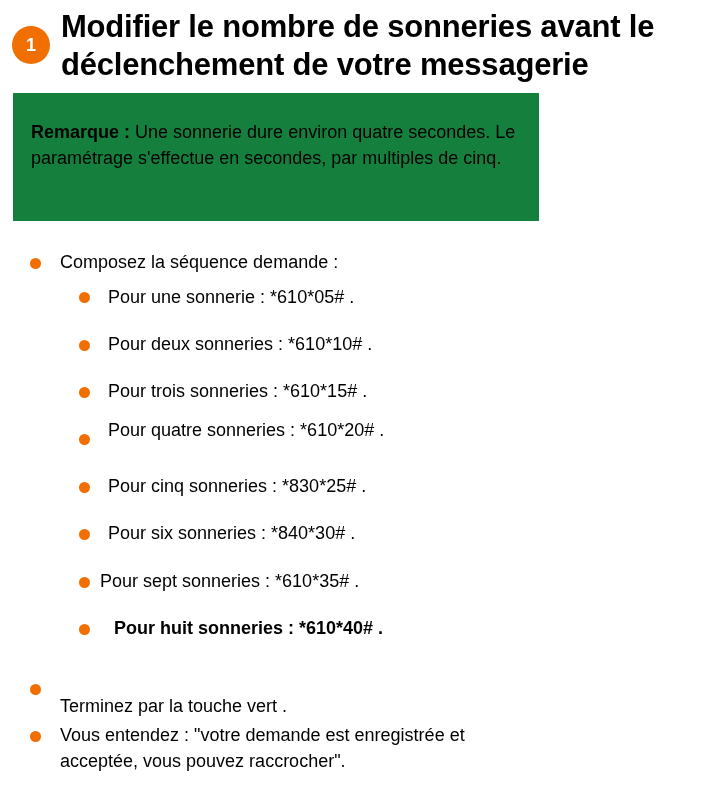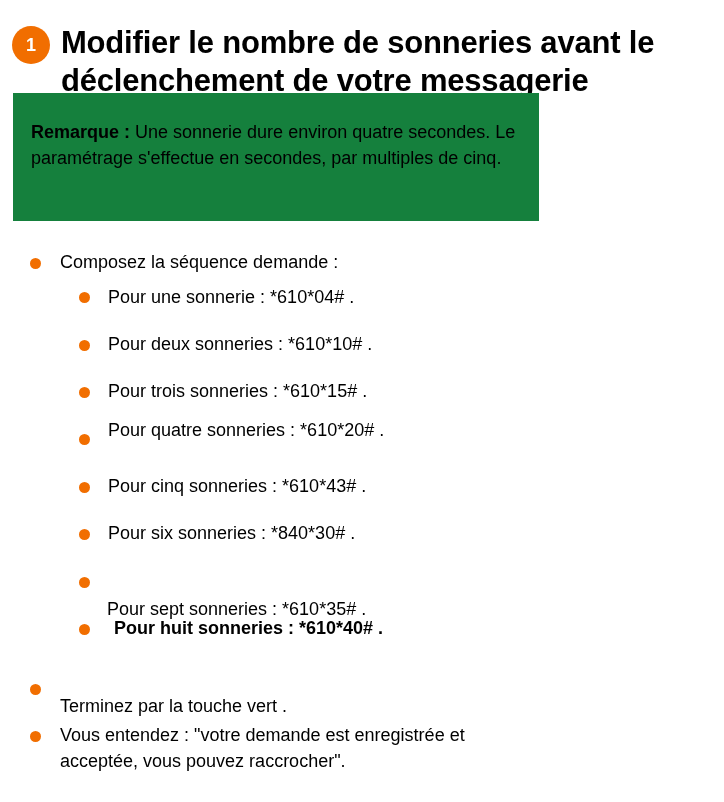--- a/index.html
+++ b/index.html
@@ -9,21 +9,21 @@
     }
     .step-header { position: absolute; left: 12px; top: 4px; width: 700px; }
     .step-badge {
       position: absolute; left: 0; top: 22px;
       width: 38px; height: 38px; border-radius: 50%;
       background: #f16e00; color: #fff;
       font-weight: bold; font-size: 18px;
       display: flex; align-items: center; justify-content: center;
     }
     .step-title {
-      position: absolute; left: 49px; top: 20px; margin: 0;
+      position: absolute; left: 49px; top: 4px; margin: 0;
       font-size: 31px; font-weight: bold; line-height: 38px;
       letter-spacing: -0.2px; width: 660px;
     }
     .note {
       position: absolute; left: 13px; top: 93px;
       width: 526px; height: 128px; background: #15803d;
       box-sizing: border-box; padding: 26px 18px 0 18px;
       font-size: 18px; line-height: 26px;
     }
     .note b { font-weight: bold; }
@@ -47,45 +47,45 @@
 </div>
 
 <ul>
   <li>
     <span class="bullet" style="left:30px; top:258px;"></span>
     <span class="li" style="left:60px; top:249px;">Composez la séquence demande :</span>
   </li>
 
   <li>
     <span class="bullet" style="left:79px; top:292px;"></span>
-    <span class="li" style="left:108px; top:284px;">Pour une sonnerie : *610*04# .</span>
+    <span class="li" style="left:108px; top:284px;">Pour une sonnerie : *610*05# .</span>
   </li>
   <li>
     <span class="bullet" style="left:79px; top:340px;"></span>
     <span class="li" style="left:108px; top:331px;">Pour deux sonneries : *610*10# .</span>
   </li>
   <li>
     <span class="bullet" style="left:79px; top:387px;"></span>
     <span class="li" style="left:108px; top:378px;">Pour trois sonneries : *610*15# .</span>
   </li>
   <li>
     <span class="bullet" style="left:79px; top:434px;"></span>
     <span class="li" style="left:108px; top:417px;">Pour quatre sonneries : *610*20# .</span>
   </li>
   <li>
     <span class="bullet" style="left:79px; top:482px;"></span>
-    <span class="li" style="left:108px; top:473px;">Pour cinq sonneries : *610*43# .</span>
+    <span class="li" style="left:108px; top:473px;">Pour cinq sonneries : *830*25# .</span>
   </li>
   <li>
     <span class="bullet" style="left:79px; top:529px;"></span>
     <span class="li" style="left:108px; top:520px;">Pour six sonneries : *840*30# .</span>
   </li>
   <li>
     <span class="bullet" style="left:79px; top:577px;"></span>
-    <span class="li" style="left:107px; top:568px;margin-top:28px;">Pour sept sonneries : *610*35# .</span>
+    <span class="li" style="left:100px; top:568px;">Pour sept sonneries : *610*35# .</span>
   </li>
   <li>
     <span class="bullet" style="left:79px; top:624px;"></span>
     <span class="li" style="left:114px; top:615px;font-weight:bold;">Pour huit sonneries : *610*40# .</span>
   </li>
 
   <li>
     <span class="bullet" style="left:30px; top:684px;"></span>
     <span class="li" style="left:60px; top:693px;">Terminez par la touche vert .</span>
   </li>

